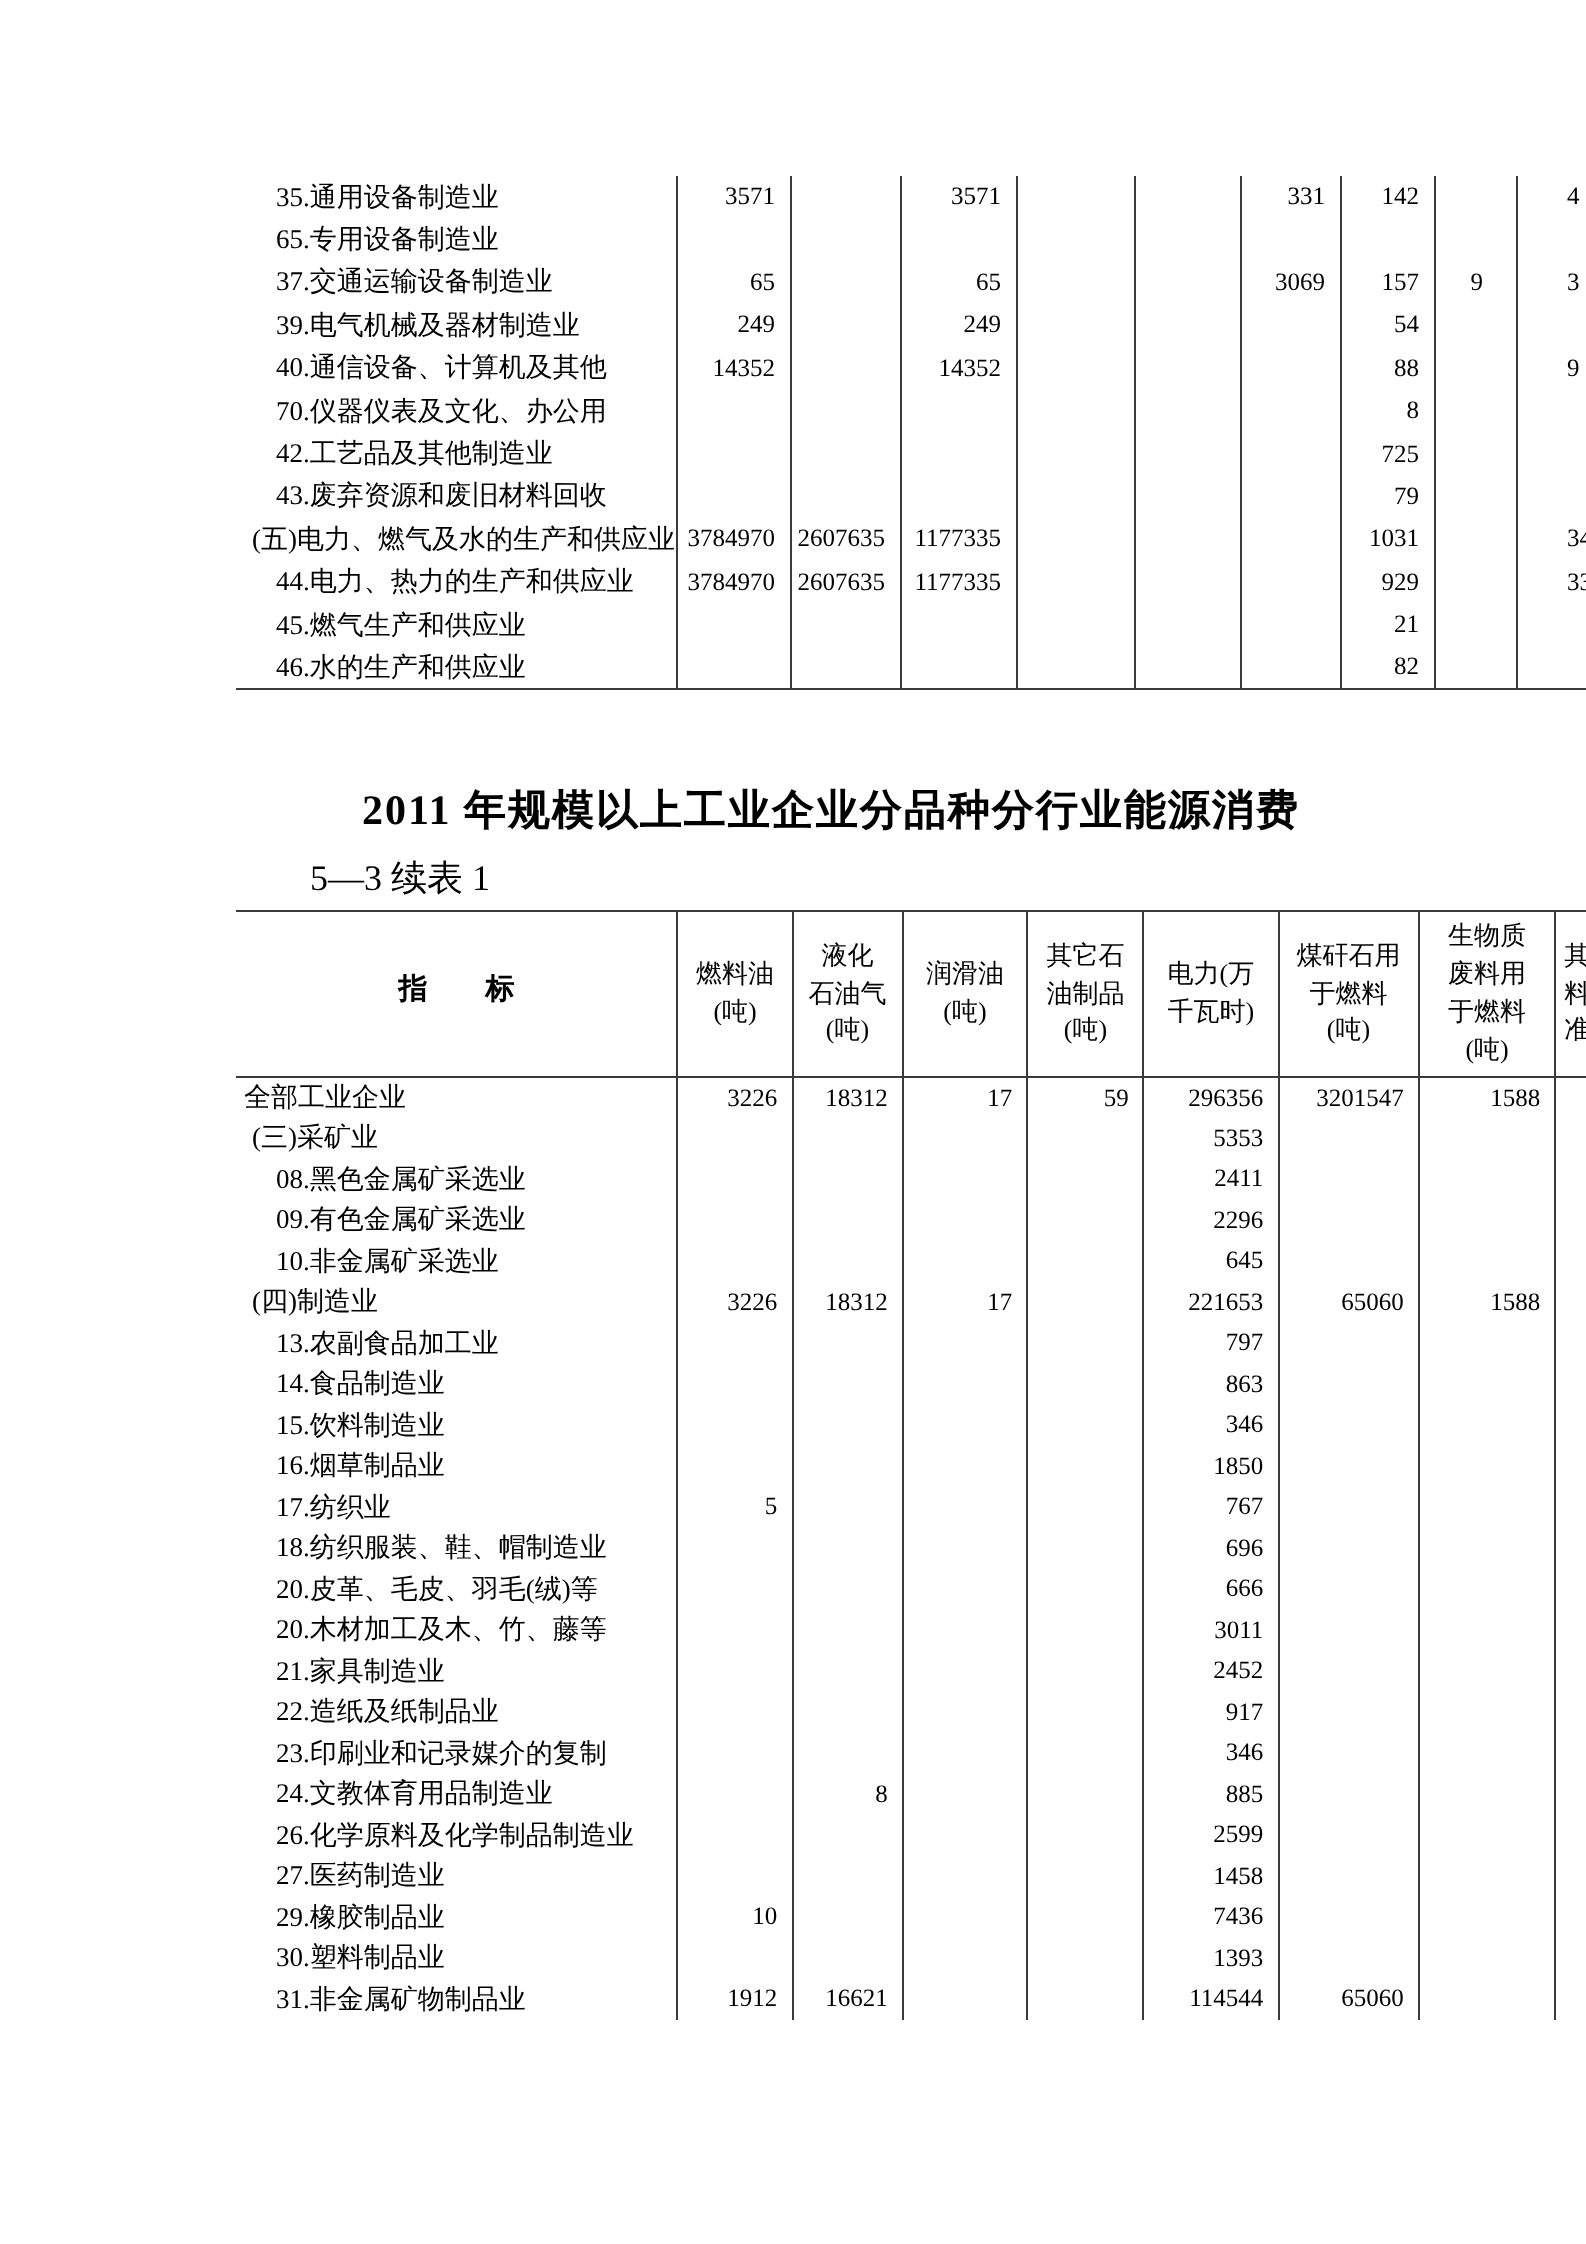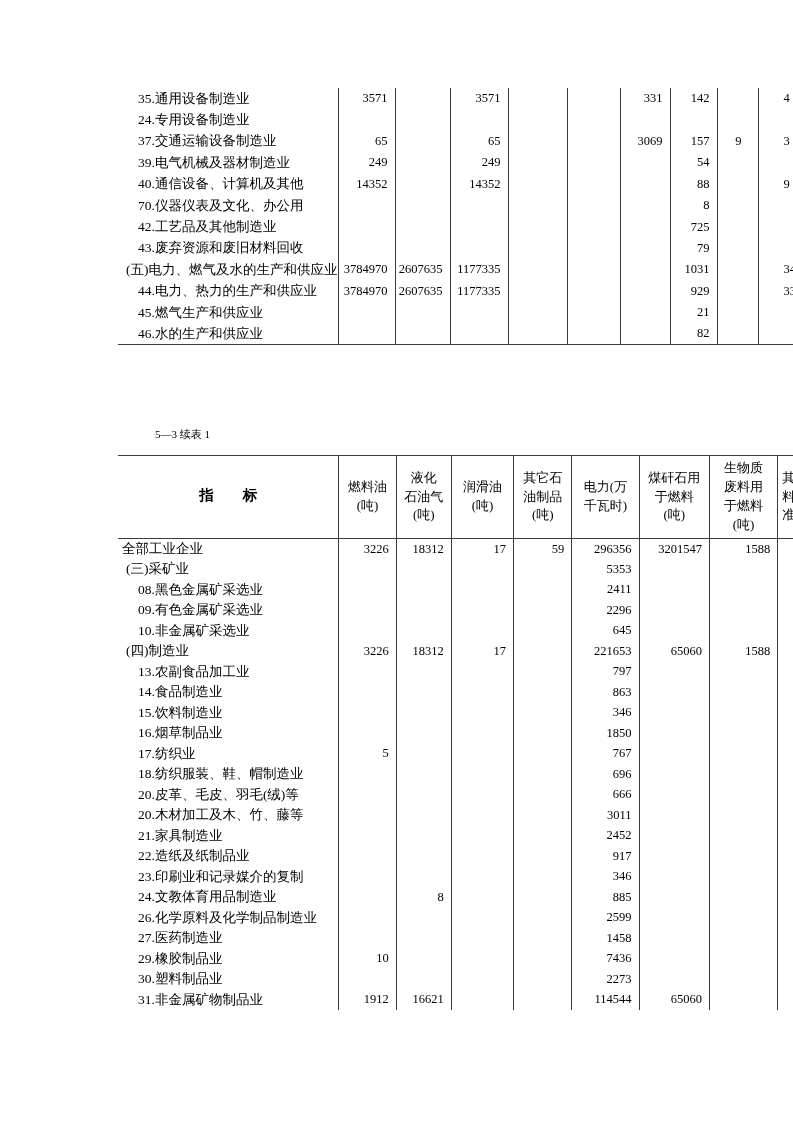--- a/index.html
+++ b/index.html
@@ -42,21 +42,21 @@
   #top-table td:nth-child(9) { padding-right:16px; }   
   td.num.frag { text-align:left; padding-left:25px; padding-right:0; }
 
   
   .doc-title {
     position:absolute; left:118px; top:391px; width:595px;
     text-align:center; font-size:21px; font-weight:bold; letter-spacing:1px;
     white-space:nowrap;
   }
   .doc-subtitle {
-    position:absolute; left:155px; top:427px; font-size:11px; white-space:nowrap;
+    position:absolute; left:155px; top:427px; font-size:18px; white-space:nowrap;
   }
 </style>
 </head>
 <body>
 
 <div class="page">
 
   <table id="top-table">
     <colgroup>
       <col style="width:220px">
@@ -77,21 +77,21 @@
           <td class="num"></td>
           <td class="num">3571</td>
           <td class="num"></td>
           <td class="num"></td>
           <td class="num">331</td>
           <td class="num">142</td>
           <td class="num"></td>
           <td class="num frag">4</td>
         </tr>
         <tr>
-          <td class="lbl ind2">24.专用设备制造业</td>
+          <td class="lbl ind2">65.专用设备制造业</td>
           <td class="num"></td>
           <td class="num"></td>
           <td class="num"></td>
           <td class="num"></td>
           <td class="num"></td>
           <td class="num"></td>
           <td class="num"></td>
           <td class="num"></td>
           <td class="num frag"></td>
         </tr>
@@ -211,20 +211,21 @@
           <td class="num"></td>
           <td class="num"></td>
           <td class="num"></td>
           <td class="num">82</td>
           <td class="num"></td>
           <td class="num frag"></td>
         </tr>
       </tbody>
   </table>
 
+  <div class="doc-title">2011 年规模以上工业企业分品种分行业能源消费</div>
   <div class="doc-subtitle">5—3 续表 1</div>
 
   <table id="lower-table">
     <colgroup>
       <col style="width:220px">
         <col style="width:57px">
         <col style="width:55px">
       <col style="width:62px">
         <col style="width:58px">
         <col style="width:67px">
@@ -490,21 +491,21 @@
           <td class="num"></td>
           <td class="num"></td>
           <td class="num"></td>
         </tr>
         <tr>
           <td class="lbl ind2">30.塑料制品业</td>
           <td class="num"></td>
           <td class="num"></td>
           <td class="num"></td>
           <td class="num"></td>
-          <td class="num">2273</td>
+          <td class="num">1393</td>
           <td class="num"></td>
           <td class="num"></td>
           <td class="num"></td>
         </tr>
         <tr>
           <td class="lbl ind2">31.非金属矿物制品业</td>
           <td class="num">1912</td>
           <td class="num">16621</td>
           <td class="num"></td>
           <td class="num"></td>

